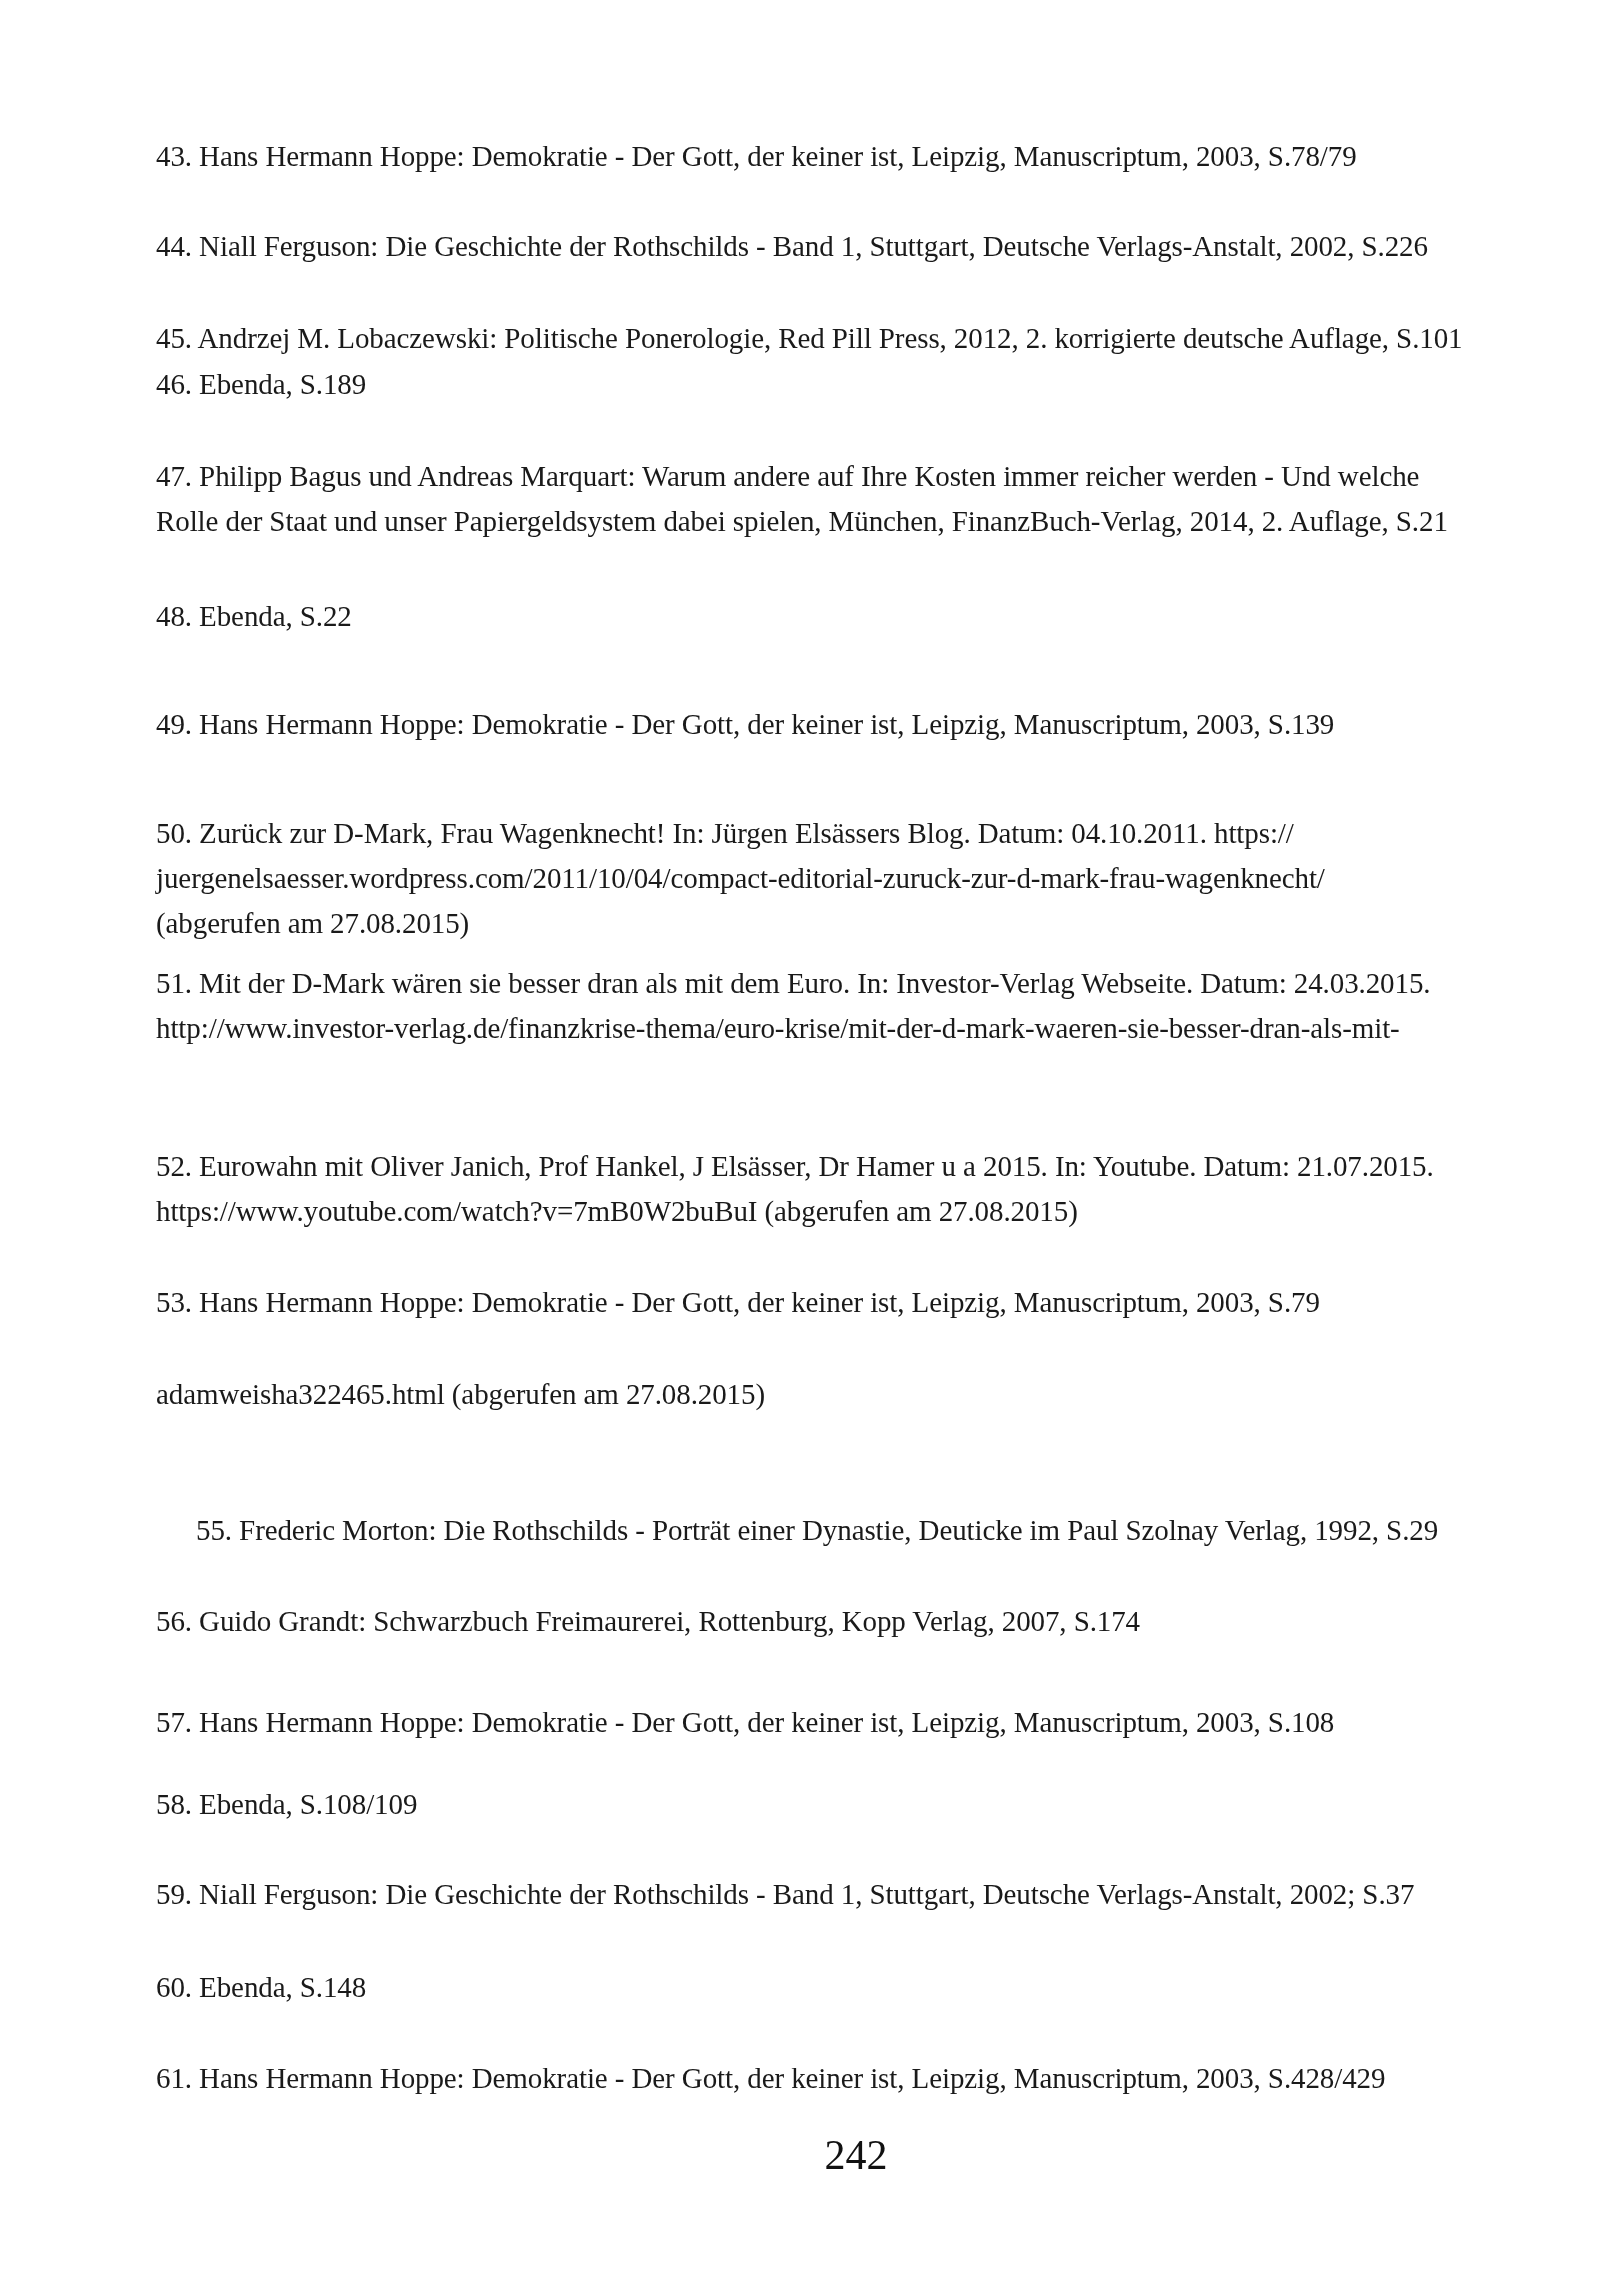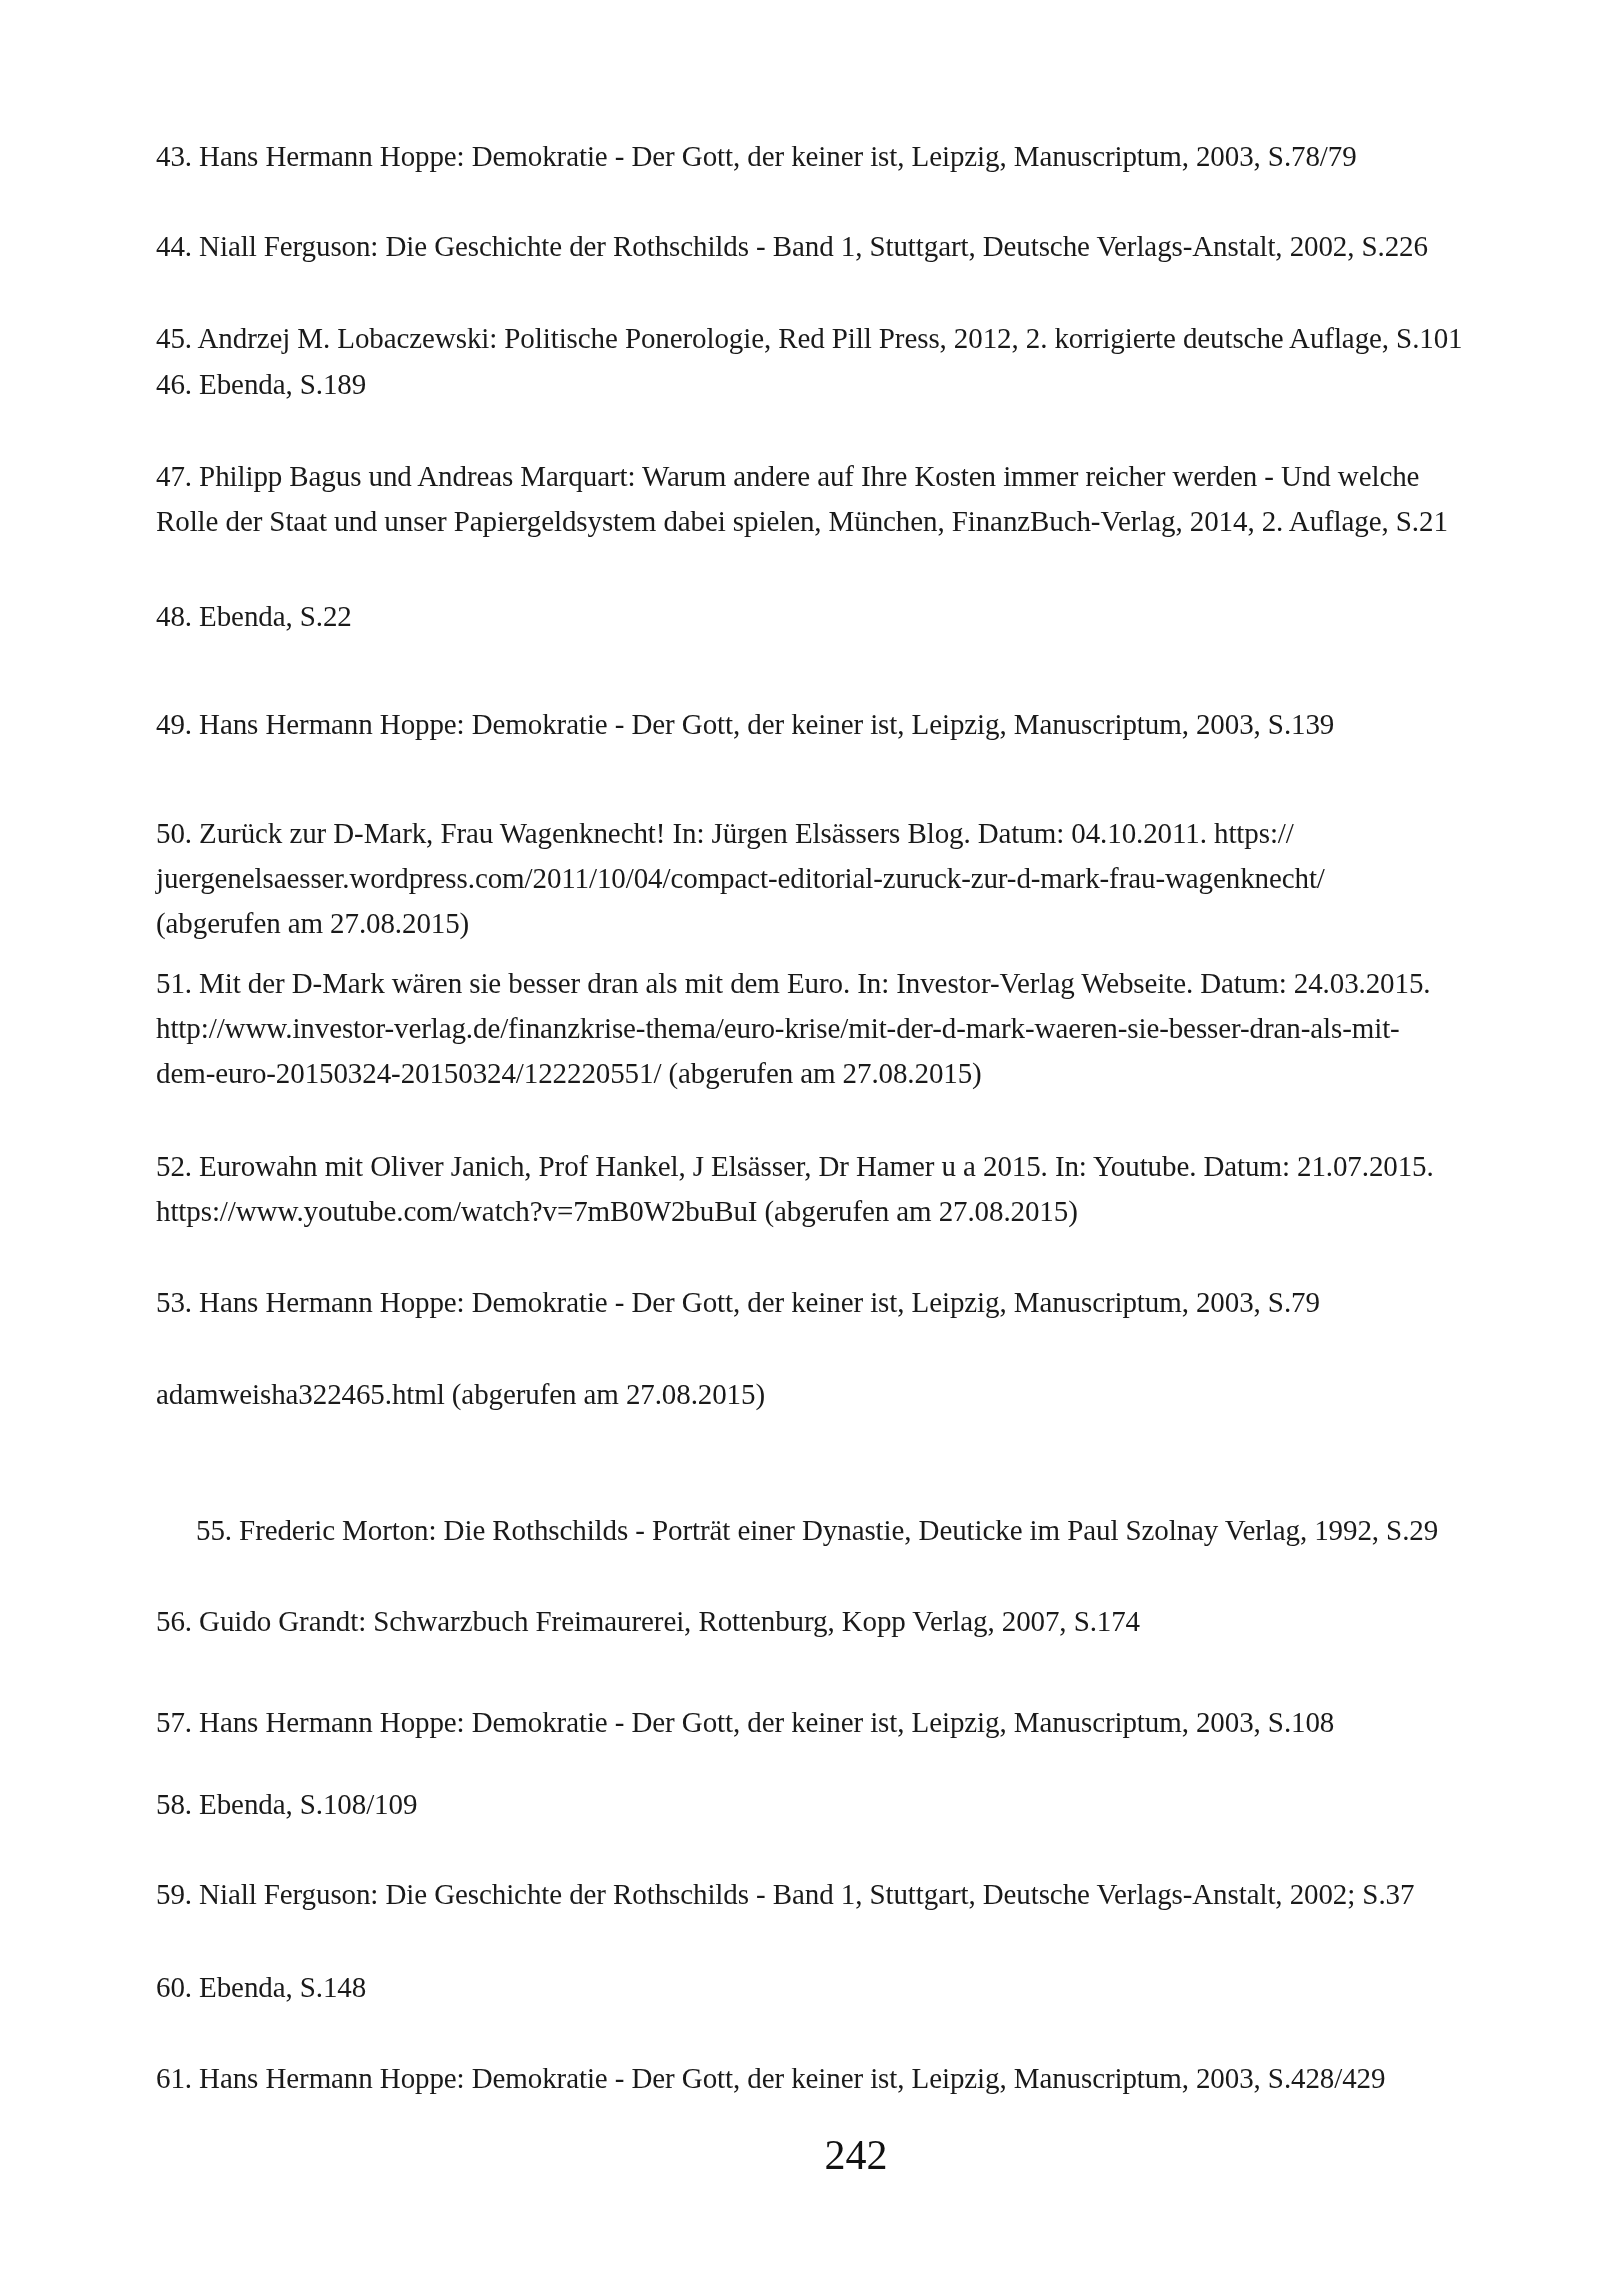--- a/index.html
+++ b/index.html
@@ -46,21 +46,20 @@
         <span class="line"><span>49.</span> <span>Hans Hermann Hoppe: Demokratie - Der Gott, der keiner ist, Leipzig, Manuscriptum, 2003, S.139</span></span>
       </div>
       <div class="note" style="top: 811px;">
         <span class="line"><span>50.</span> <span>Zurück zur D-Mark, Frau Wagenknecht!  In: Jürgen Elsässers Blog. Datum: 04.10.2011. https://</span></span>
         <span class="line">juergenelsaesser.wordpress.com/2011/10/04/compact-editorial-zuruck-zur-d-mark-frau-wagenknecht/</span>
         <span class="line">(abgerufen am 27.08.2015)</span>
       </div>
       <div class="note" style="top: 961px;">
         <span class="line"><span>51.</span> <span>Mit der D-Mark wären sie besser dran als mit dem Euro. In: Investor-Verlag Webseite. Datum: 24.03.2015.</span></span>
         <span class="line">http://www.investor-verlag.de/finanzkrise-thema/euro-krise/mit-der-d-mark-waeren-sie-besser-dran-als-mit-</span>
-        <span class="line">dem-euro-20150324-20150324/122220551/ (abgerufen am 27.08.2015)</span>
       </div>
       <div class="note" style="top: 1144px;">
         <span class="line"><span>52.</span> <span>Eurowahn mit Oliver Janich, Prof Hankel, J Elsässer, Dr Hamer u a 2015. In: Youtube. Datum: 21.07.2015.</span></span>
         <span class="line">https://www.youtube.com/watch?v=7mB0W2buBuI (abgerufen am 27.08.2015)</span>
       </div>
       <div class="note" style="top: 1280px;">
         <span class="line"><span>53.</span> <span>Hans Hermann Hoppe: Demokratie - Der Gott, der keiner ist, Leipzig, Manuscriptum, 2003, S.79</span></span>
       </div>
       <div class="note" style="top: 1372px;">
         <span class="line">adamweisha322465.html (abgerufen am 27.08.2015)</span>

